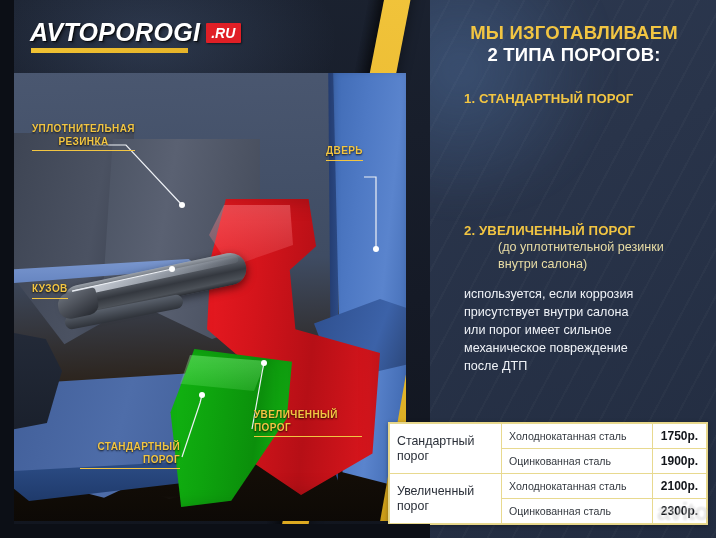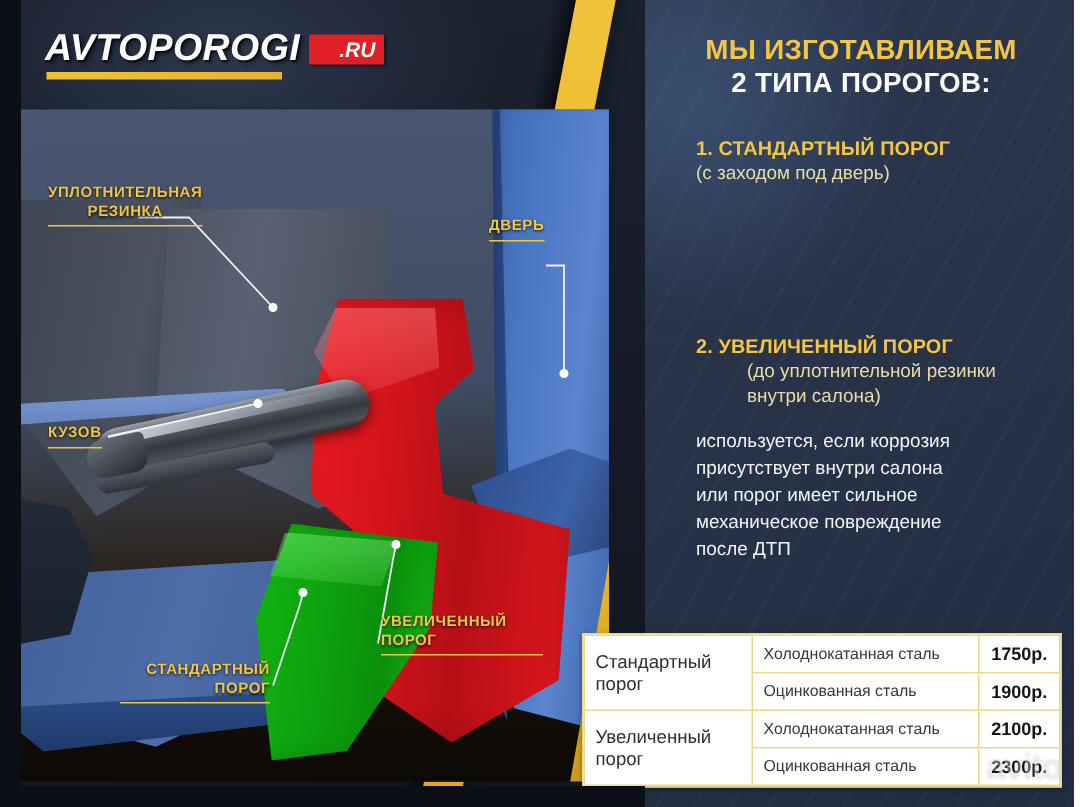--- a/index.html
+++ b/index.html
@@ -91,21 +91,21 @@
     color: #ffffff;
     text-shadow: 1px 1px 0 rgba(0,0,0,0.6), 2px 2px 3px rgba(0,0,0,0.5);
     line-height: 1;
   }
   .logo-badge {
     font-size: 14px;
     font-weight: bold;
     font-style: italic;
     color: #ffffff;
     background: #e01f26;
-    padding: 3px 6px 3px 20px;
+    padding: 3px 6px 3px 5px;
     line-height: 1;
     border-radius: 1px;
     box-shadow: 1px 1px 2px rgba(0,0,0,0.5);
   }
   .logo-bar {
     position: absolute;
     left: 31px; top: 48px;
     width: 157px; height: 5px;
     background: linear-gradient(90deg, #f0c233 0%, #e6b429 100%);
     z-index: 30;
@@ -510,21 +510,20 @@
   <div class="edge-l"></div>
   <div class="edge-b"></div>
 
   <div class="headline">
     <div class="headline-l1">МЫ ИЗГОТАВЛИВАЕМ</div>
     <div class="headline-l2">2 ТИПА ПОРОГОВ:</div>
   </div>
 
   <div class="block" id="block1">
     <div class="block-title">1. СТАНДАРТНЫЙ ПОРОГ</div>
-    <div class="block-sub">(с заходом под дверь)</div>
   </div>
 
   <div class="block" id="block2">
     <div class="block-title">2. УВЕЛИЧЕННЫЙ ПОРОГ</div>
     <div class="block-sub" style="white-space: pre-line; margin-left: 34px;">(до уплотнительной резинки
 внутри салона)</div>
     <div class="block-body">используется, если коррозия
 присутствует внутри салона
 или порог имеет сильное
 механическое повреждение

